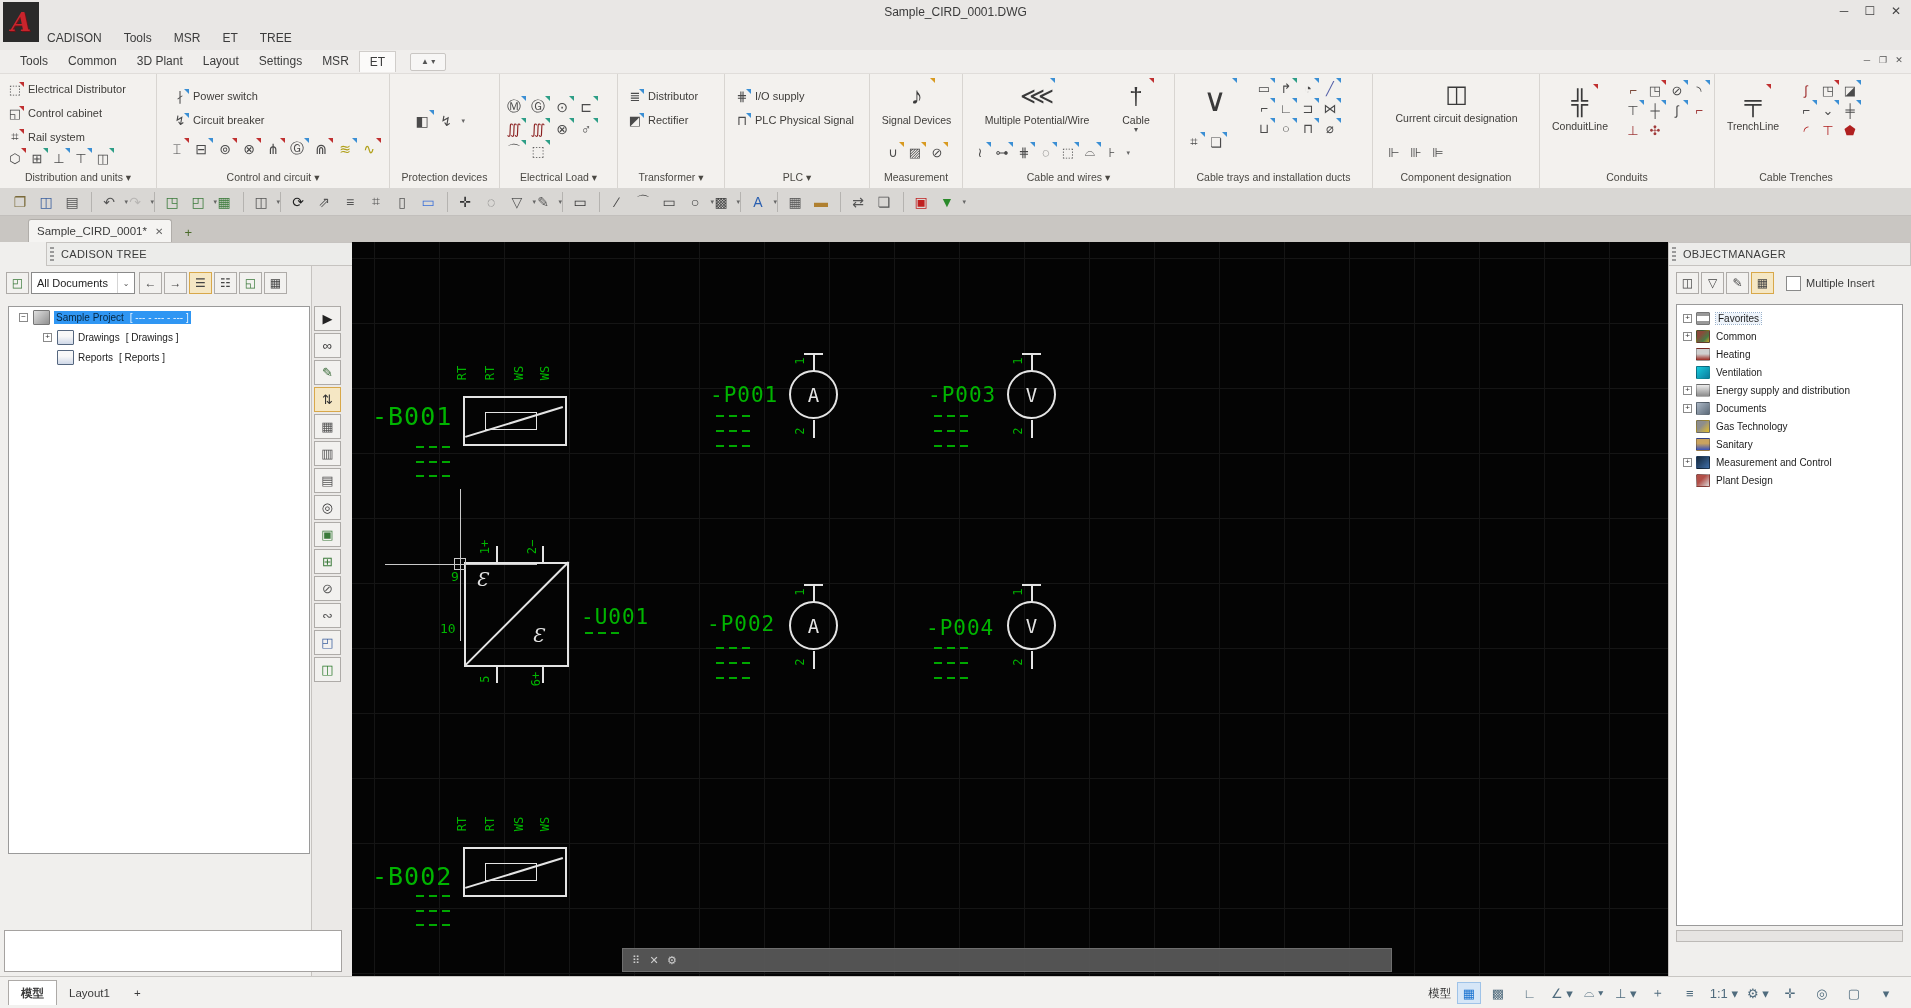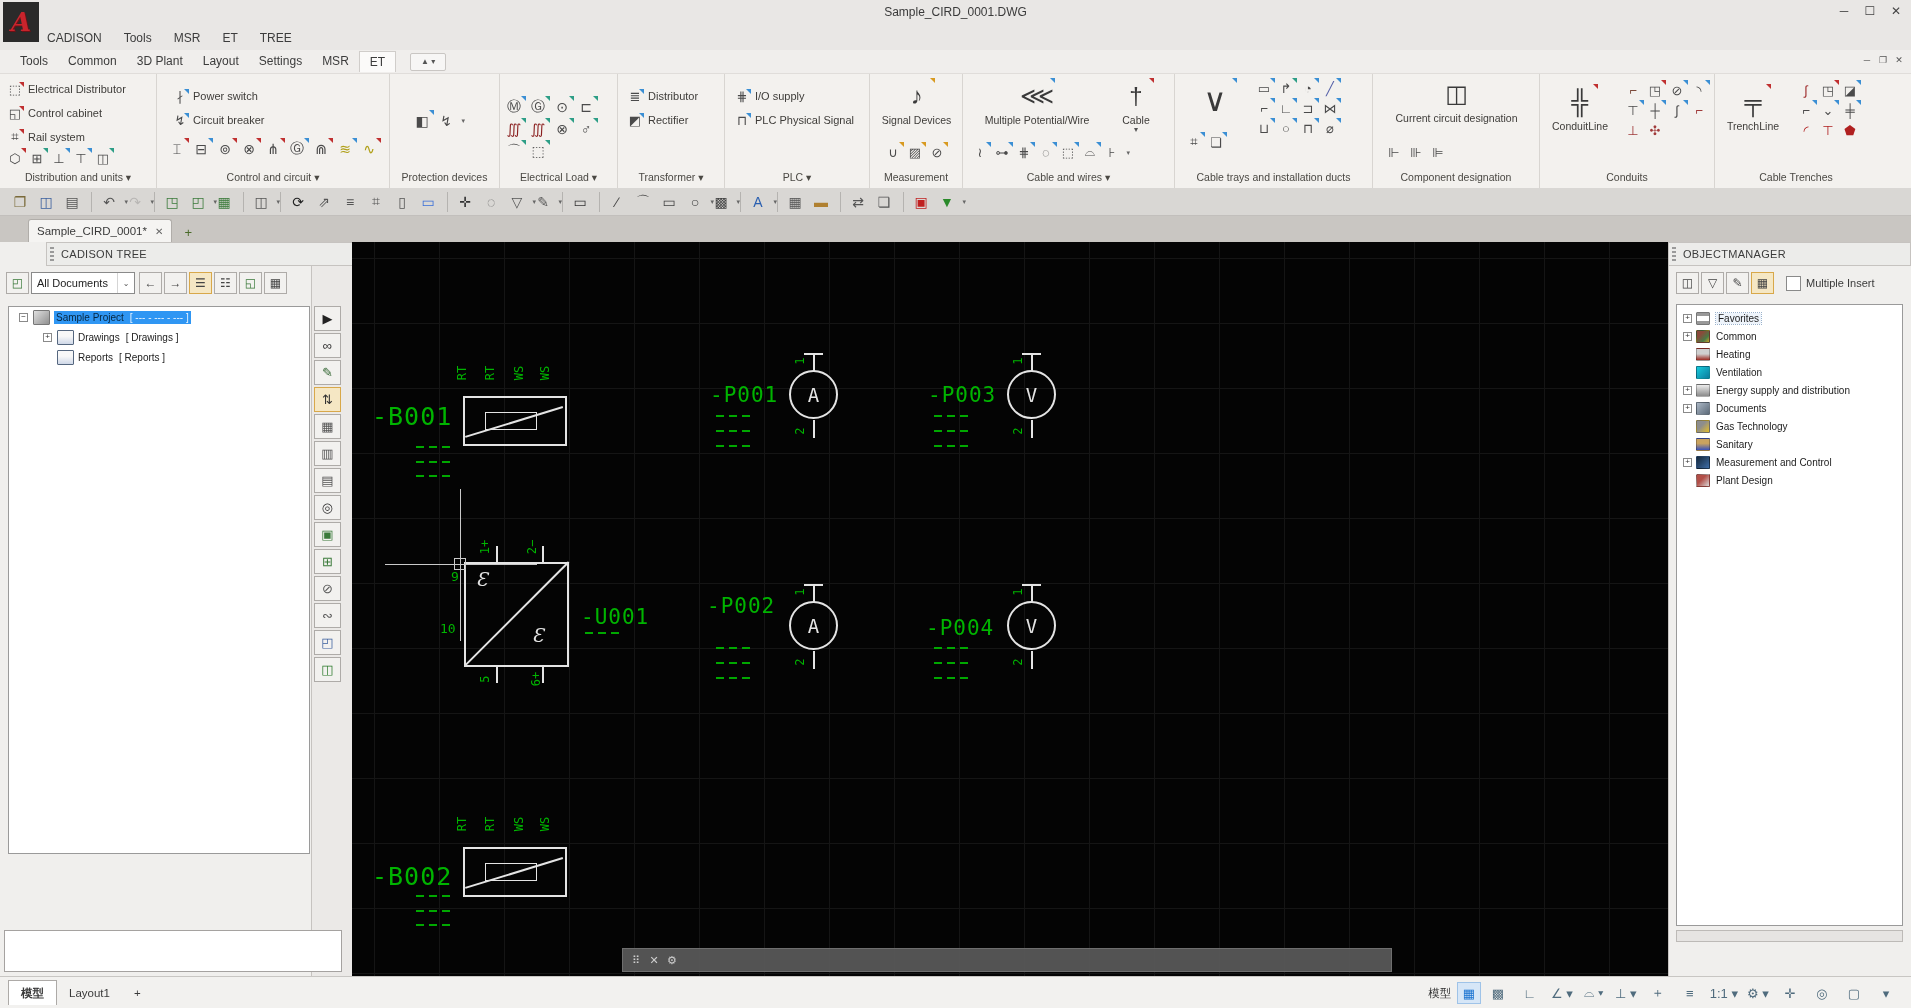--- a/index.html
+++ b/index.html
@@ -598,21 +598,21 @@
   <span class="rot" style="left:170px;top:430px">6+</span>
   <span class="cadtag" style="left:99px;top:327px;font-size:13px">9</span>
   <span class="cadtag" style="left:88px;top:379px;font-size:13px">10</span>
   <span class="cadtag tag22" style="left:229px;top:363px">-U001</span>
   <div class="gdash" style="left:233px;top:390px;width:34px"></div>
 
   <div class="wline xhair" style="left:33px;top:322px;width:152px;height:1px"></div>
   <div class="wline xhair" style="left:108px;top:247px;width:1px;height:152px"></div>
   <div id="pickbox" style="left:102px;top:316px"></div>
 
-  <span class="cadtag tag22" style="left:355px;top:352px">-P002</span>
+  <span class="cadtag tag22" style="left:355px;top:370px">-P002</span>
   <div class="gdash" style="left:364px;top:405px"></div>
   <div class="gdash" style="left:364px;top:420px"></div>
   <div class="gdash" style="left:364px;top:435px"></div>
   <div class="wline" style="left:452px;top:342px;width:19px;height:2px"></div>
   <div class="wline" style="left:461px;top:343px;width:2px;height:17px"></div>
   <div class="wline" style="left:461px;top:409px;width:2px;height:18px"></div>
   <span class="rot" style="left:434px;top:343px">1</span>
   <span class="rot" style="left:434px;top:413px">2</span>
   <div class="mcirc" style="left:437px;top:359px">A</div>
 

